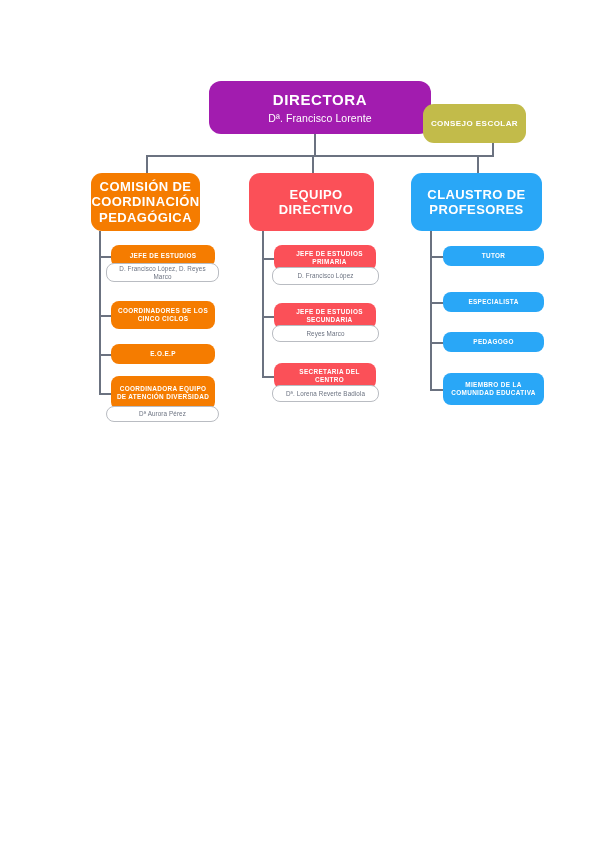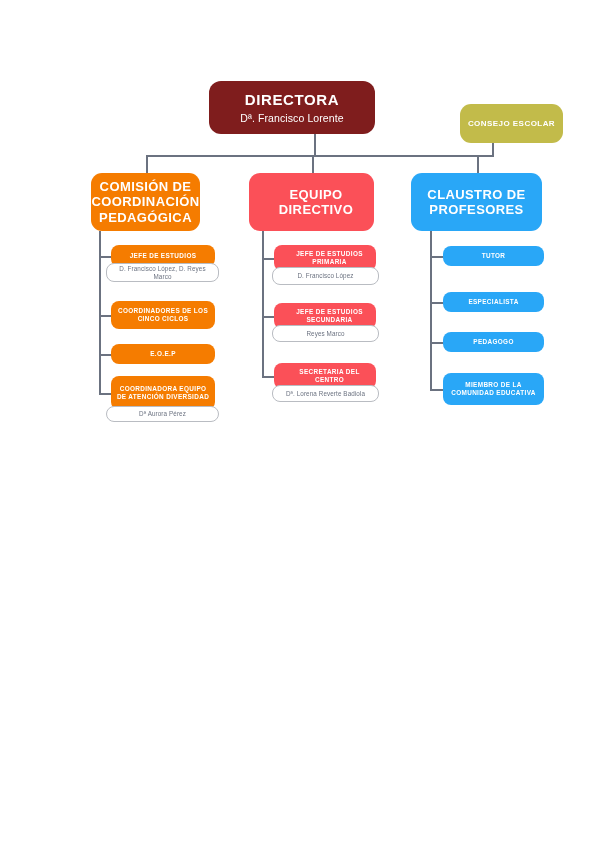--- a/index.html
+++ b/index.html
@@ -111,25 +111,25 @@
     font-size: 6.3px;
     line-height: 1.15;
     padding: 1px 3px;
     letter-spacing: 0.1px;
   }
 </style>
 </head>
 <body>
 
 <div id="chart-canvas">
-    <div class="node node-root" style="left: 209px; top: 81px; width: 166px; height: 53px; background: #7f1d1d;">
+    <div class="node node-root" style="left: 209px; top: 81px; width: 222px; height: 53px; background: #a21caf;">
       <div class="title">DIRECTORA</div>
       <div class="subtitle">Dª. Francisco Lorente</div>
     </div>
-    <div class="node node-council" style="left: 460px; top: 104px; width: 103px; height: 39px; background: rgb(194, 187, 74);">
+    <div class="node node-council" style="left: 423px; top: 104px; width: 103px; height: 39px; background: rgb(194, 187, 74);">
       <div class="title">CONSEJO ESCOLAR</div>
     </div>
     <div class="line v" style="left: 314px; top: 134px; height: 23px; background: rgb(107, 114, 128);"></div>
     <div class="line v" style="left: 492px; top: 143px; height: 14px; background: rgb(107, 114, 128);"></div>
     <div class="line h" style="left: 146px; top: 155px; width: 346px; background: rgb(107, 114, 128);"></div>
     <div class="line v" style="left: 146px; top: 155px; height: 18px; background: rgb(107, 114, 128);"></div>
     <div class="node node-branch c-orange" style="left: 91px; top: 173px; width: 109px; height: 58px; background: rgb(245, 124, 0);">
       <div class="title">COMISIÓN DE COORDINACIÓN PEDAGÓGICA</div>
     </div>
     <div class="line v" style="left: 99px; top: 231px; height: 162px; background: rgb(107, 114, 128);"></div>

